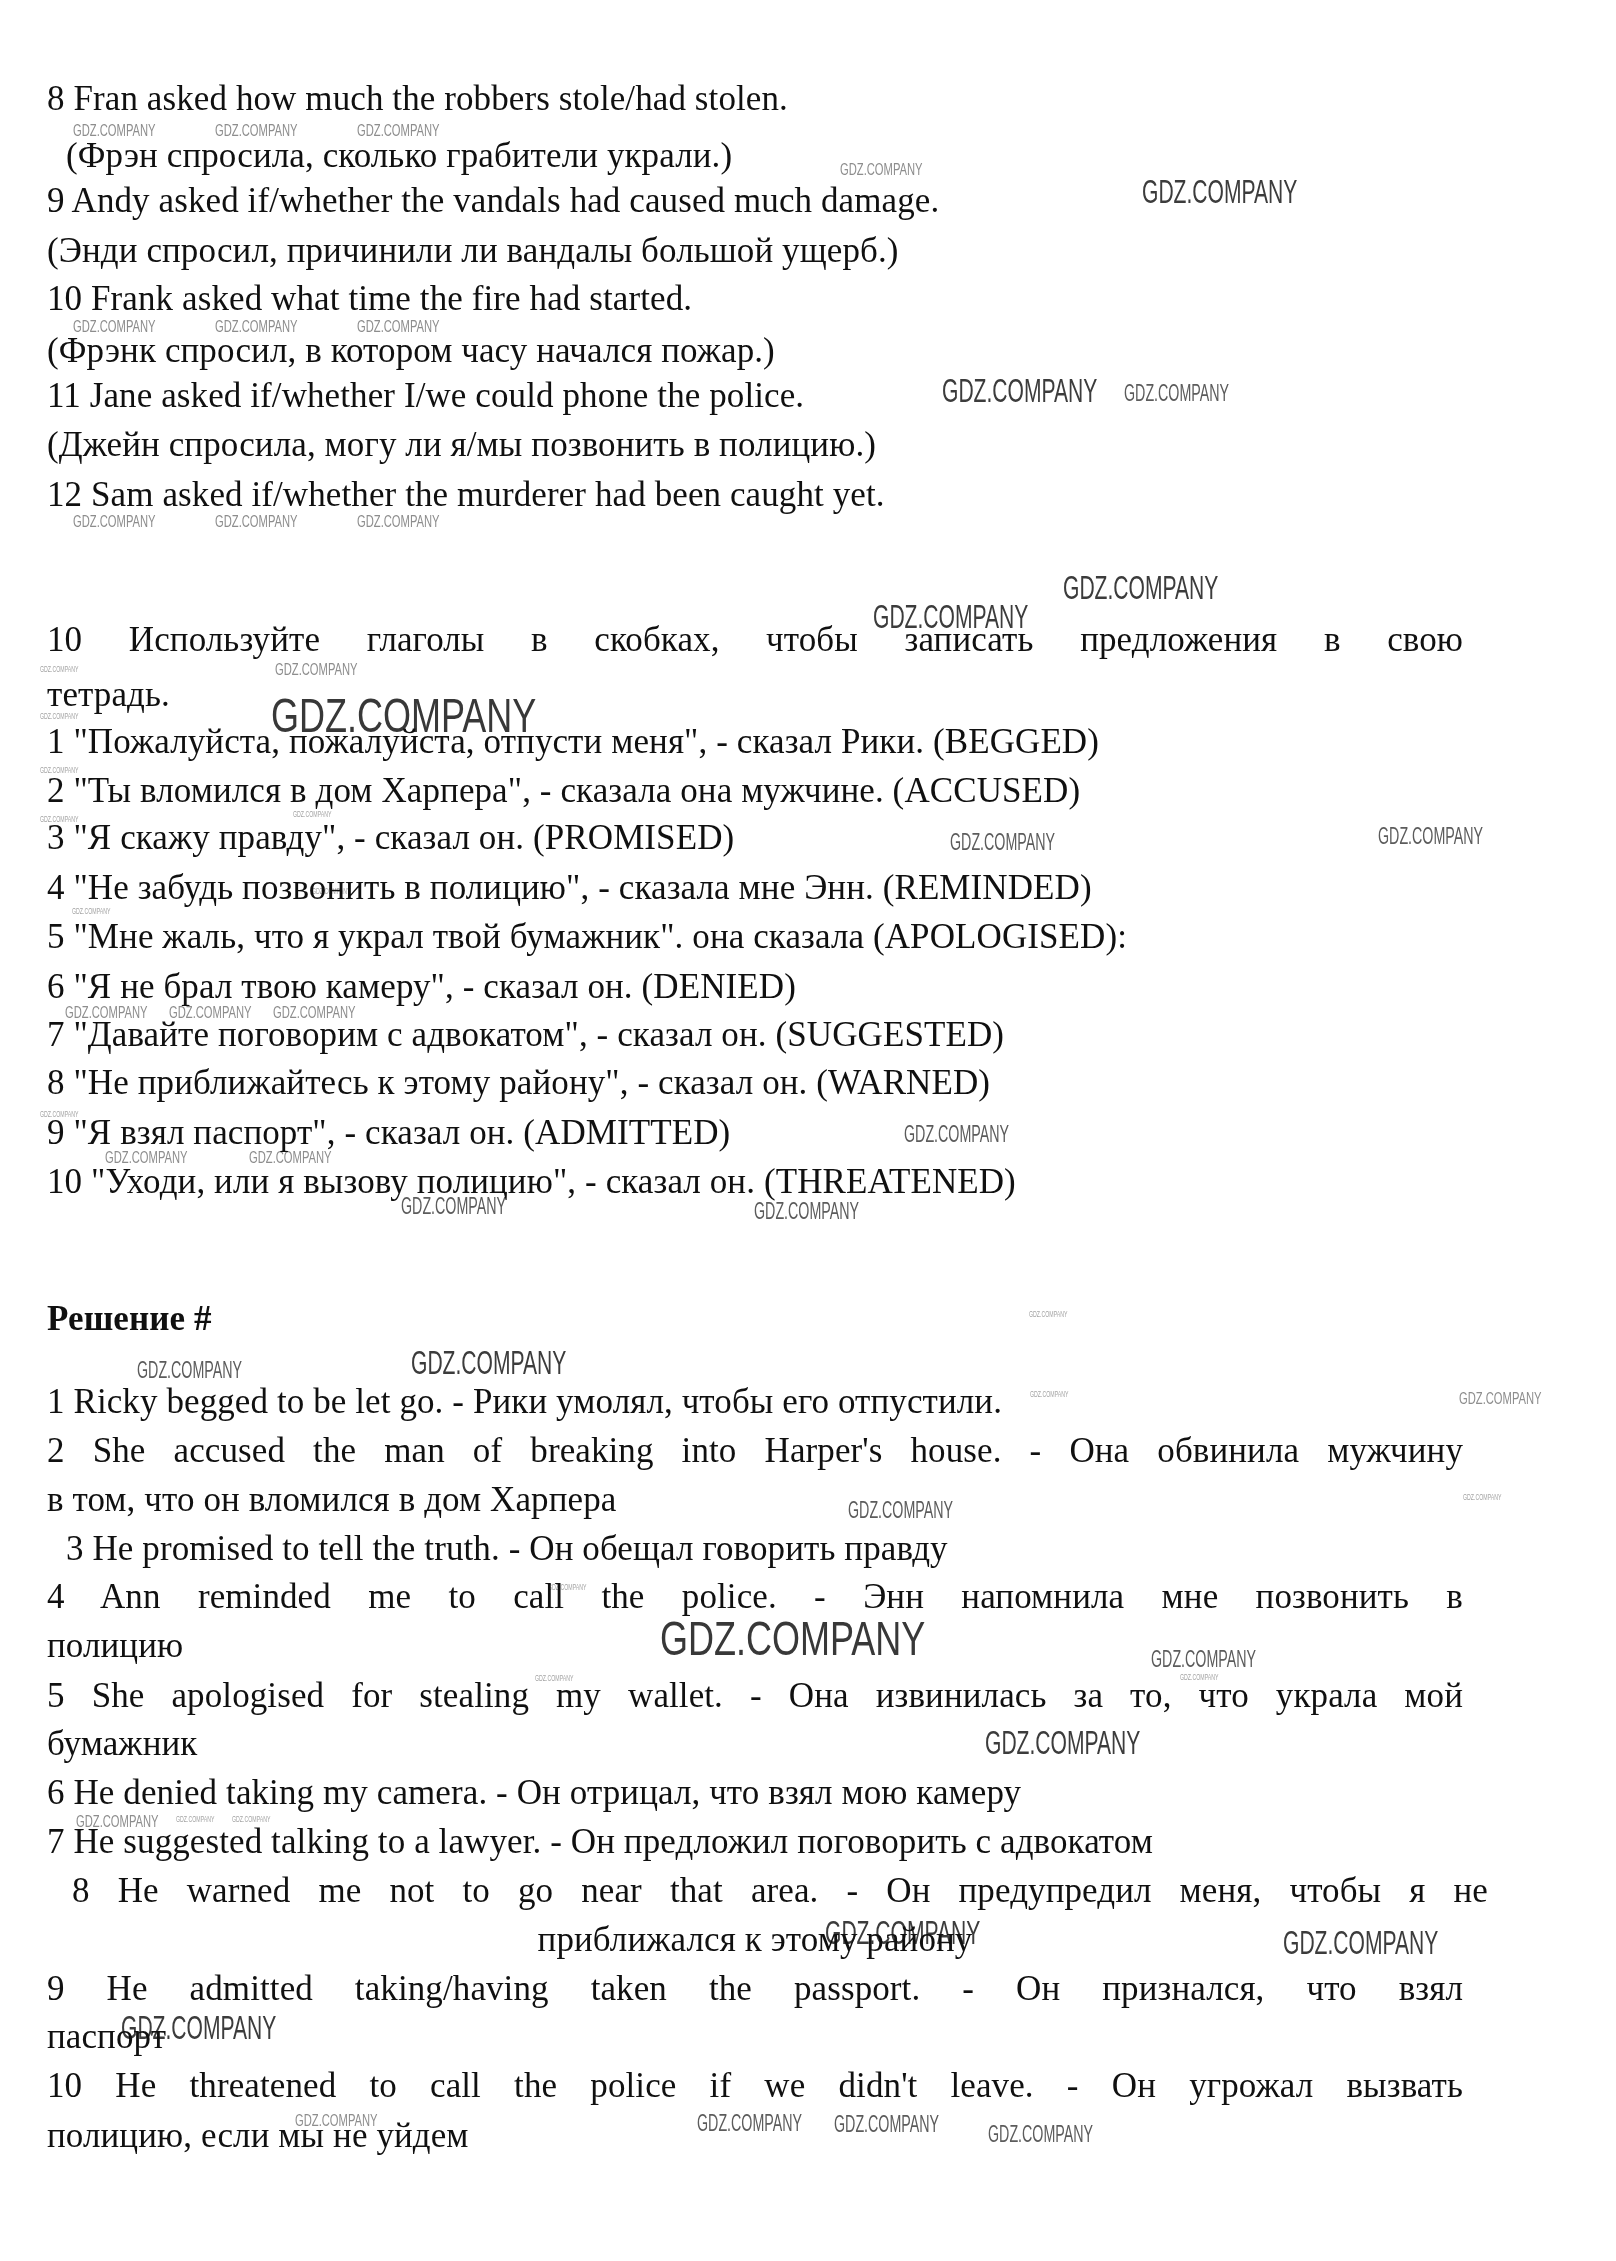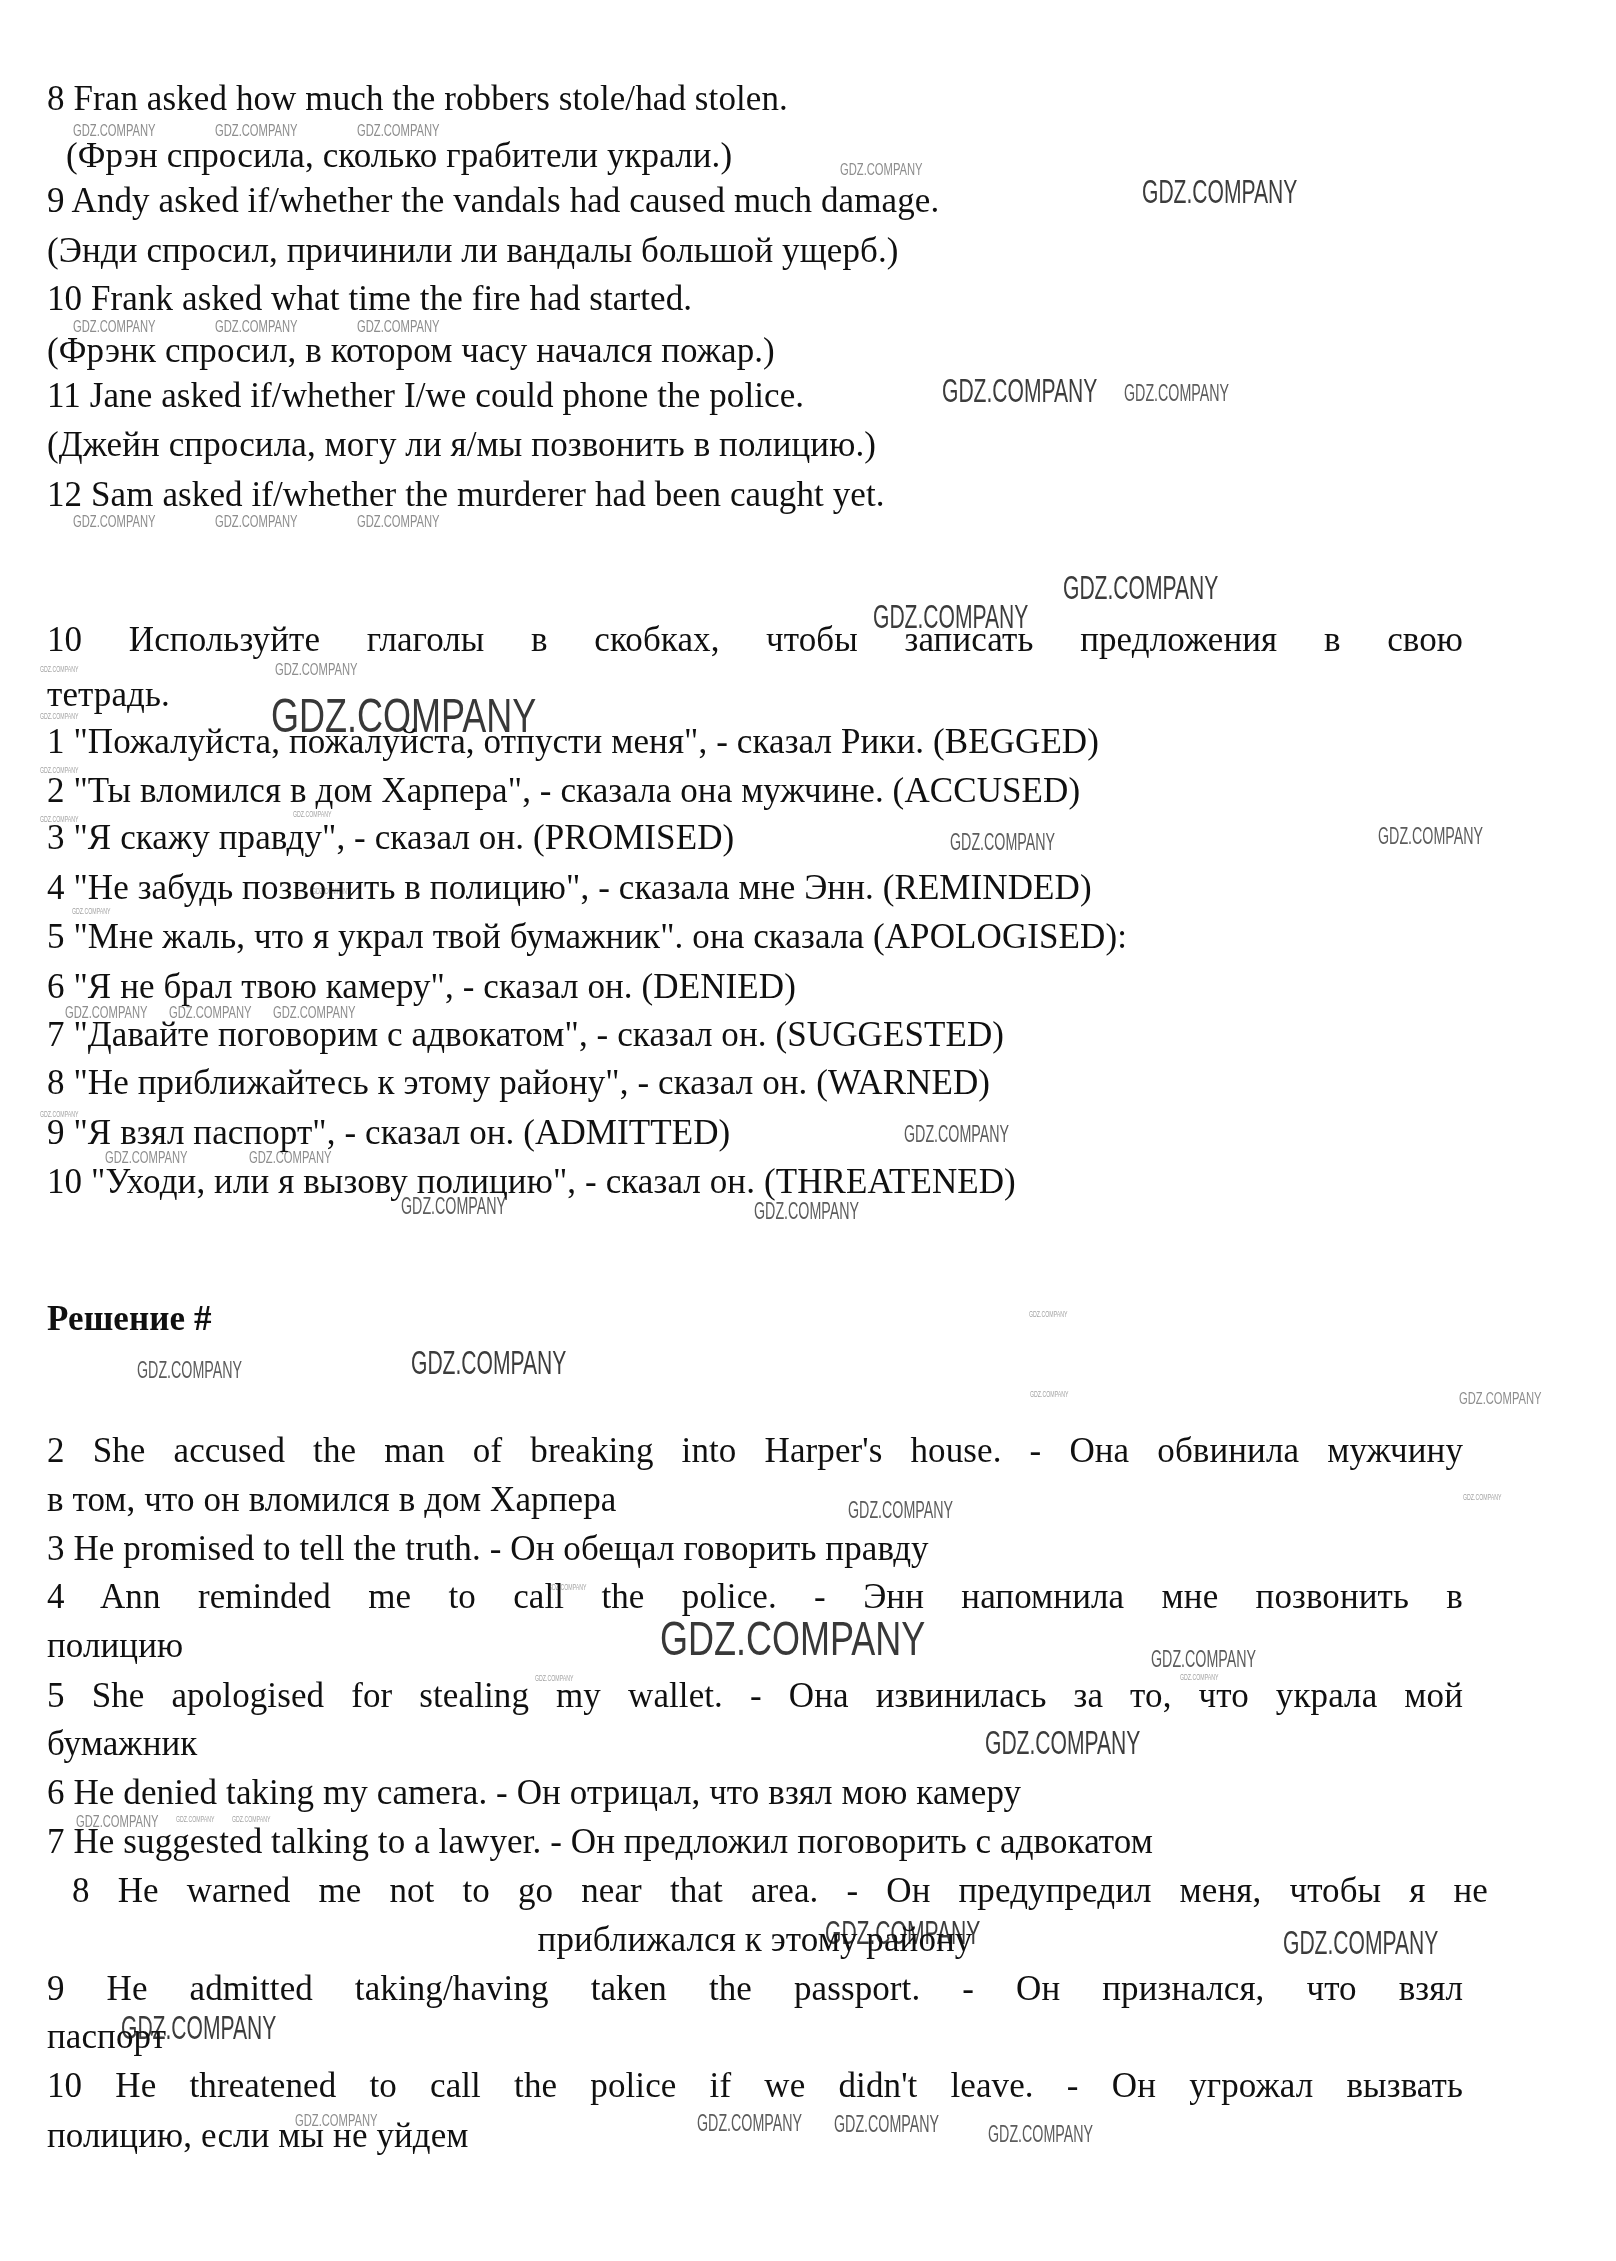--- a/index.html
+++ b/index.html
@@ -144,23 +144,24 @@
       <div class="tline" style="top: 773px;">2 "Ты вломился в дом Харпера", - сказала она мужчине. (ACCUSED)</div>
       <div class="tline" style="top: 820px;">3 "Я скажу правду", - сказал он. (PROMISED)</div>
       <div class="tline" style="top: 870px;">4 "Не забудь позвонить в полицию", - сказала мне Энн. (REMINDED)</div>
       <div class="tline" style="top: 919px;">5 "Мне жаль, что я украл твой бумажник". она сказала (APOLOGISED):</div>
       <div class="tline" style="top: 969px;">6 "Я не брал твою камеру", - сказал он. (DENIED)</div>
       <div class="tline" style="top: 1017px;">7 "Давайте поговорим с адвокатом", - сказал он. (SUGGESTED)</div>
       <div class="tline" style="top: 1065px;">8 "Не приближайтесь к этому району", - сказал он. (WARNED)</div>
       <div class="tline" style="top: 1115px;">9 "Я взял паспорт", - сказал он. (ADMITTED)</div>
       <div class="tline" style="top: 1164px;">10 "Уходи, или я вызову полицию", - сказал он. (THREATENED)</div>
       <div class="tline bold" style="top: 1301px;">Решение #</div>
+      <div class="tline" style="top: 1384px;">1 Ricky begged to be let go. - Рики умолял, чтобы его отпустили.</div>
       <div class="tline just" style="top: 1433px;">2 She accused the man of breaking into Harper's house. - Она обвинила мужчину</div>
       <div class="tline" style="top: 1482px;">в том, что он вломился в дом Харпера</div>
-      <div class="tline" style="top: 1531px;">3 He promised to tell the truth. - Он обещал говорить правду</div>
+      <div class="tline" style="top: 1531px; margin-left: 19px;">3 He promised to tell the truth. - Он обещал говорить правду</div>
       <div class="tline just" style="top: 1579px;">4 Ann reminded me to call the police. - Энн напомнила мне позвонить в</div>
       <div class="tline" style="top: 1628px;">полицию</div>
       <div class="tline just" style="top: 1678px;">5 She apologised for stealing my wallet. - Она извинилась за то, что украла мой</div>
       <div class="tline" style="top: 1726px;">бумажник</div>
       <div class="tline" style="top: 1775px;">6 He denied taking my camera. - Он отрицал, что взял мою камеру</div>
       <div class="tline" style="top: 1824px;">7 He suggested talking to a lawyer. - Он предложил поговорить с адвокатом</div>
       <div class="tline just" style="top: 1873px; margin-left: 25px;">8 He warned me not to go near that area. - Он предупредил меня, чтобы я не</div>
       <div class="tline" style="top: 1922px; text-align: center;">приближался к этому району</div>
       <div class="tline just" style="top: 1971px;">9 He admitted taking/having taken the passport. - Он признался, что взял</div>
       <div class="tline" style="top: 2019px;">паспорт</div>

